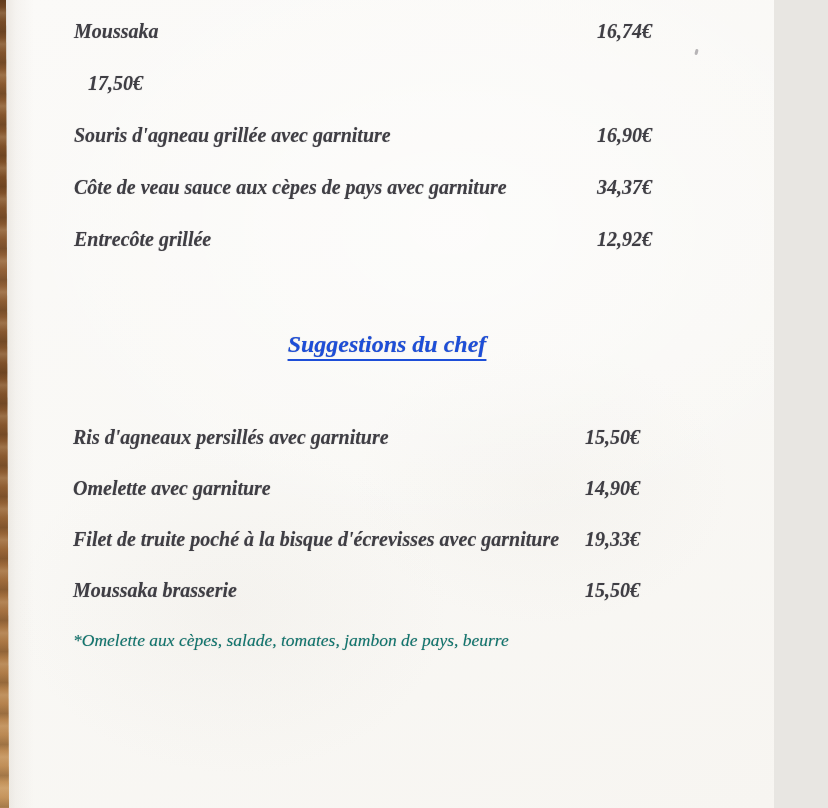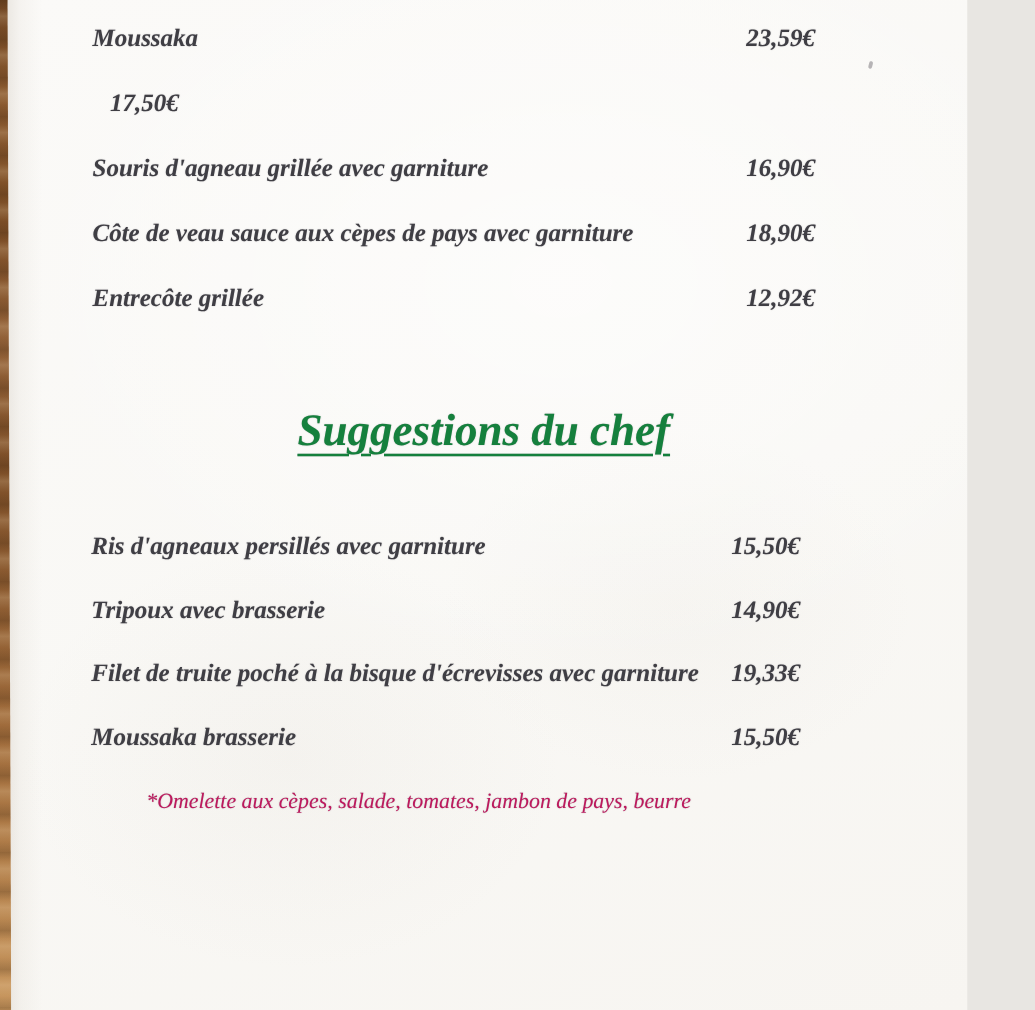--- a/index.html
+++ b/index.html
@@ -67,36 +67,35 @@
   .section-chef .menu-row:last-of-type { margin-bottom: 0; }
   .item-name  { text-align: left; }
   .item-price { text-align: right; padding-left: 14px; }
   .section-heading {
     position: absolute;
     left: 0; right: 0;
     top: 328px;
     text-align: center;
     font-style: italic;
     font-weight: 700;
-    font-size: 36px;
+    font-size: 24px;
     line-height: 32px;
     text-decoration: underline;
     text-decoration-thickness: 2px;
     text-underline-offset: 7px;
-    color: #15803d;
+    color: #1d4ed8;
   }
   .item-note {
     margin-top: 5px;
     font-style: italic;
     font-weight: 400;
     font-size: 17.5px;
     line-height: 19px;
-    color: #be185d;
+    color: #0f766e;
     white-space: nowrap;
-    margin-left: 44px;
   }
   
   .speck {
     position: absolute;
     left: 695px; top: 49px;
     width: 3px; height: 6px;
     border-radius: 2px;
     transform: rotate(14deg);
     background: rgba(100,95,102,0.45);
   }
@@ -106,48 +105,48 @@
 
 <div class="photo">
   <div class="paper"></div>
   <div class="wood-edge"></div>
 
   <div class="menu-page">
 
     <div class="section section-main">
       <div class="menu-row">
         <span class="item-name">Moussaka</span>
-        <span class="item-price">23,59€</span>
+        <span class="item-price">16,74€</span>
       </div>
       <div class="menu-row">
         <span class="item-price">17,50€</span>
       </div>
       <div class="menu-row">
         <span class="item-name">Souris d'agneau grillée avec garniture</span>
         <span class="item-price">16,90€</span>
       </div>
       <div class="menu-row">
         <span class="item-name">Côte de veau sauce aux cèpes de pays avec garniture</span>
-        <span class="item-price">18,90€</span>
+        <span class="item-price">34,37€</span>
       </div>
       <div class="menu-row">
         <span class="item-name">Entrecôte grillée</span>
         <span class="item-price">12,92€</span>
       </div>
     </div>
 
     <div class="section-heading">Suggestions du chef</div>
 
     <div class="section section-chef">
       <div class="menu-row">
         <span class="item-name">Ris d'agneaux persillés avec garniture</span>
         <span class="item-price">15,50€</span>
       </div>
       <div class="menu-row">
-        <span class="item-name">Tripoux avec brasserie</span>
+        <span class="item-name">Omelette avec garniture</span>
         <span class="item-price">14,90€</span>
       </div>
       <div class="menu-row">
         <span class="item-name">Filet de truite poché à la bisque d'écrevisses avec garniture</span>
         <span class="item-price">19,33€</span>
       </div>
       <div class="menu-row">
         <span class="item-name">Moussaka brasserie</span>
         <span class="item-price">15,50€</span>
       </div>

